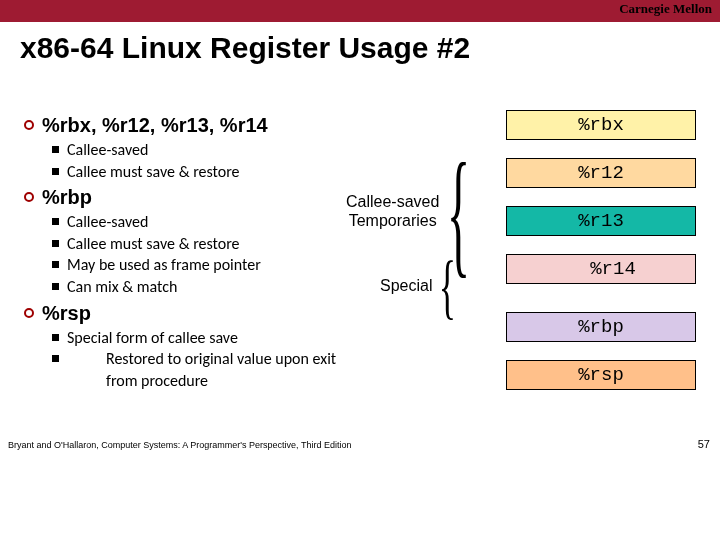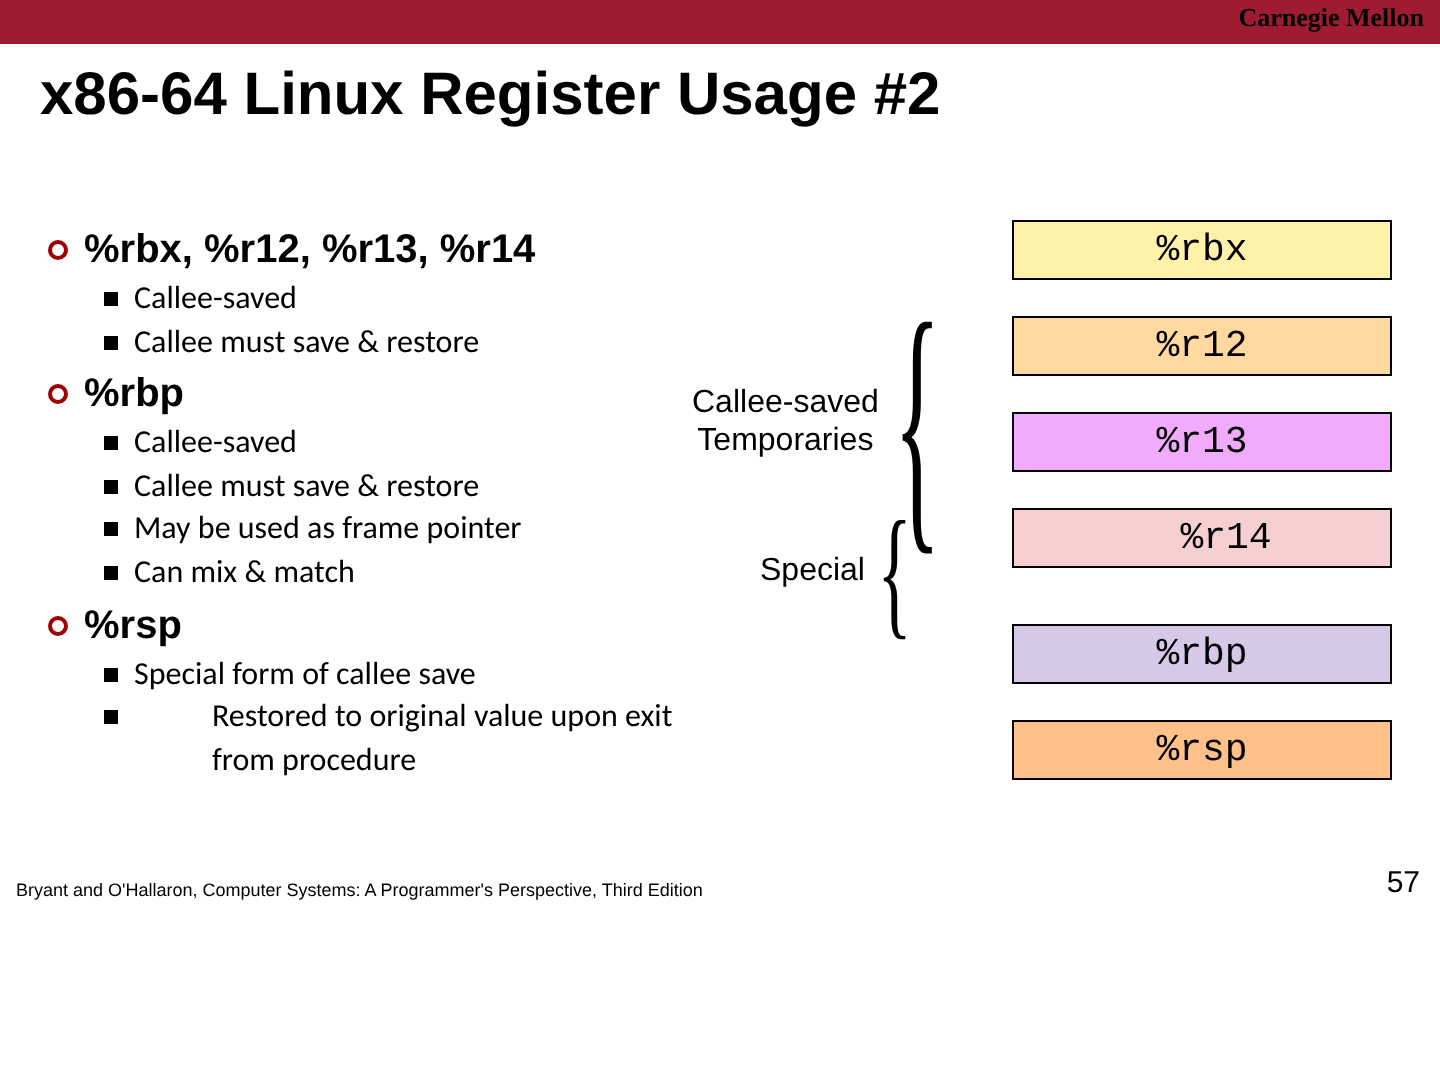--- a/index.html
+++ b/index.html
@@ -23,27 +23,27 @@
   .grouplabel { font-size: 16px; text-align: center; line-height: 1.15; margin-right: 6px; }
   .brace { font-family: "Times New Roman", serif; line-height: 0.85; display:inline-block; }
   .brace.b1 { font-size: 140px; transform: scaleX(0.35); margin-left:-20px; margin-right:-20px; }
   .brace.b2 { font-size: 72px; transform: scaleX(0.5); margin-left:-8px; margin-right:-8px; }
 
   .regcol { position: absolute; top: 110px; left: 506px; width: 190px; }
   .regbox { height: 30px; border: 1px solid #000; margin-bottom: 18px; display: flex; align-items: center; justify-content: center; font-size: 19px; font-family: "Courier New", monospace; }
   .gap { height: 10px; }
   .c-yellow { background: #fff2a8; }
   .c-peach  { background: #ffd9a0; }
-  .c-green  { background: #f0abfc; }
+  .c-green  { background: #14b8a6; }
   .c-pink   { background: #f6d0d0; padding-left: 24px; }
   .c-purple { background: #d8c8e8; }
   .c-orange { background: #ffc08a; }
 
   .footer { position: absolute; bottom: 6px; left: 8px; font-size: 9px; color: #000; }
-  .pagenum { position: absolute; bottom: 6px; right: 10px; font-size: 15px; color: #000; }
+  .pagenum { position: absolute; bottom: 6px; right: 10px; font-size: 11px; color: #000; }
 </style>
 </head>
 <body>
 <div class="slide">
 
   <div class="redbar"></div>
   <div class="brand">Carnegie Mellon</div>
   <div class="title">x86-64 Linux Register Usage #2</div>
 
   <div class="content">

